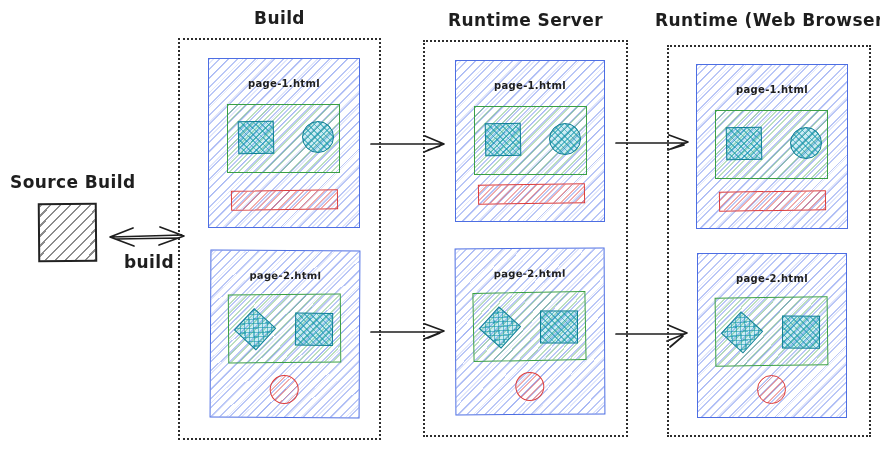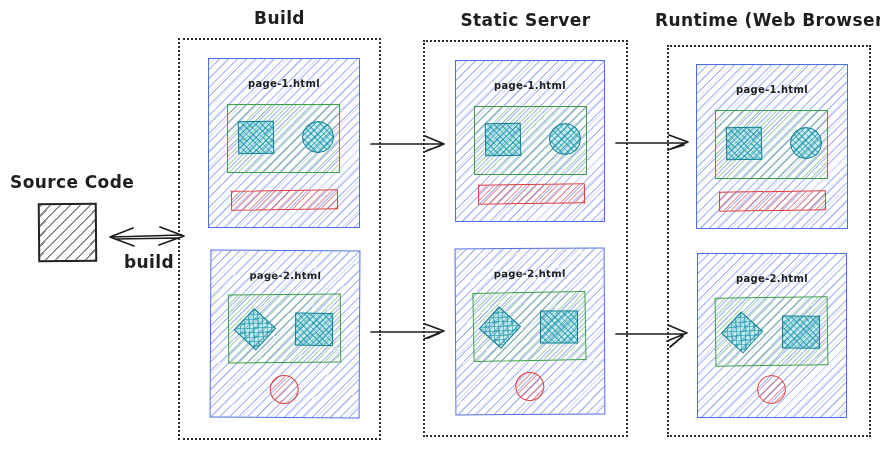--- a/index.html
+++ b/index.html
@@ -173,26 +173,26 @@
 <div class="canvas">
 
   <svg class="arrows" viewBox="0 0 880 450">
     <path d="M112 237 L182 235 M116 239 L178 238 M133 228 L110 237 L134 246 M160 227 L184 236 L159 245"></path>
     <path d="M371 144 H441 M425 136 L444 144 L424 152 M428 150 L440 146"></path>
     <path d="M616 143 H685 M669 135 L688 142 L668 150 M671 149 L684 145"></path>
     <path d="M371 332 H441 M425 324 L444 331 L424 339 M428 338 L440 333"></path>
     <path d="M616 334 H684 M668 325 L687 333 L667 341 M670 347 L683 336"></path>
   </svg>
 
-  <div class="src-label">Source Code</div>
+  <div class="src-label">Source Build</div>
   <div class="src-box"></div>
   <div class="arrow-label">build</div>
 
   <div class="section-title t-build">Build</div>
-  <div class="section-title t-static">Static Server</div>
+  <div class="section-title t-static">Runtime Server</div>
   <div class="section-title t-runtime">Runtime (Web Browser)</div>
 
   <div class="section-box box-build"></div>
   <div class="section-box box-static"></div>
   <div class="section-box box-runtime"></div>
 
   <div class="page-card b1 layout-1">
     <div class="filename">page-1.html</div>
     <div class="content-block">
       <div class="teal teal-square"></div>

